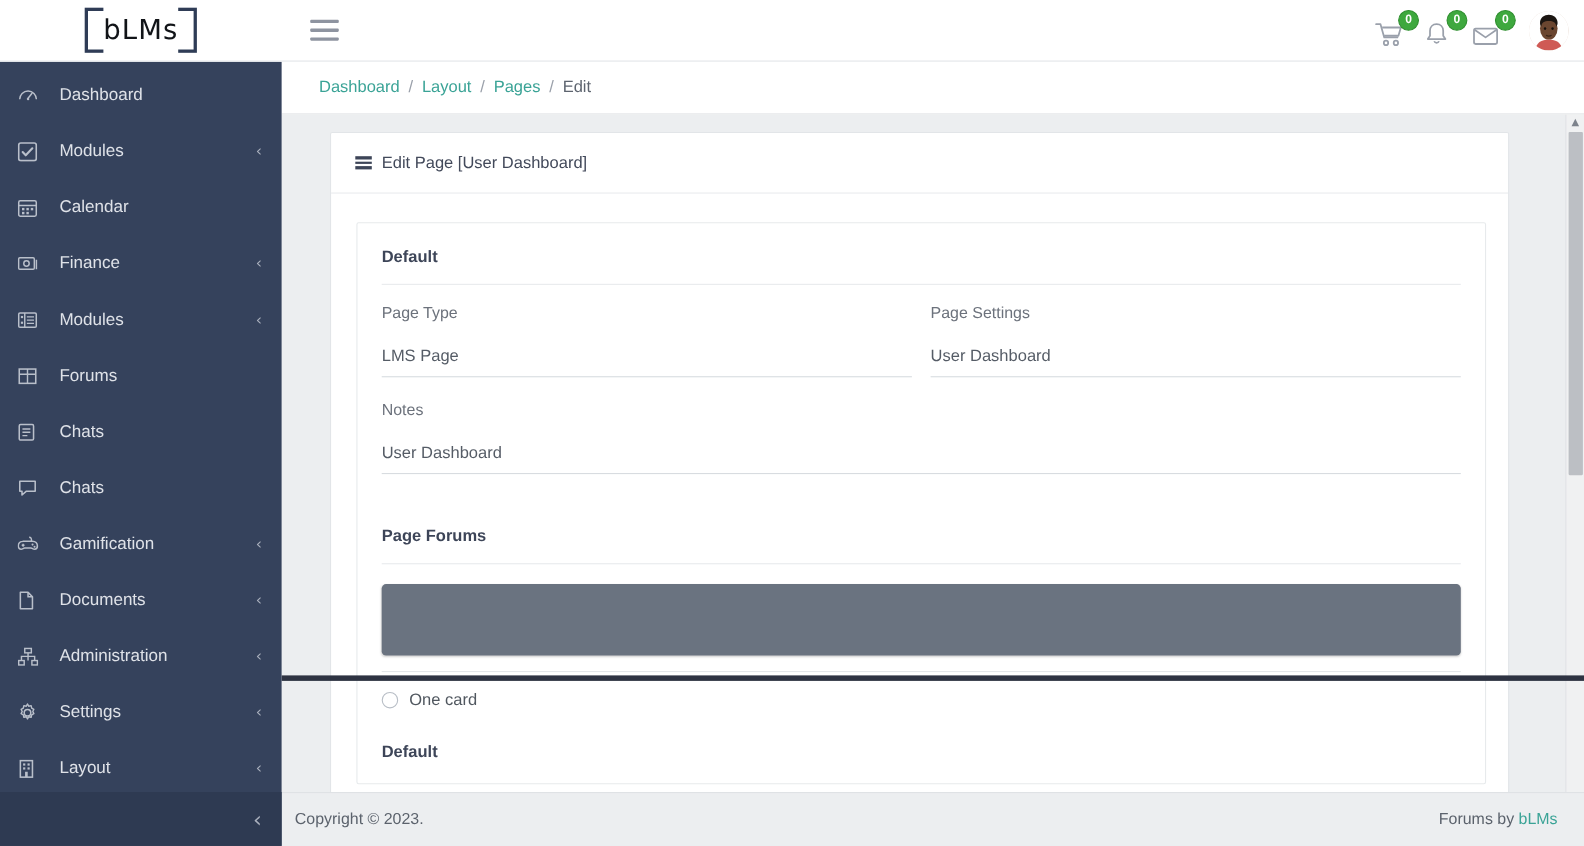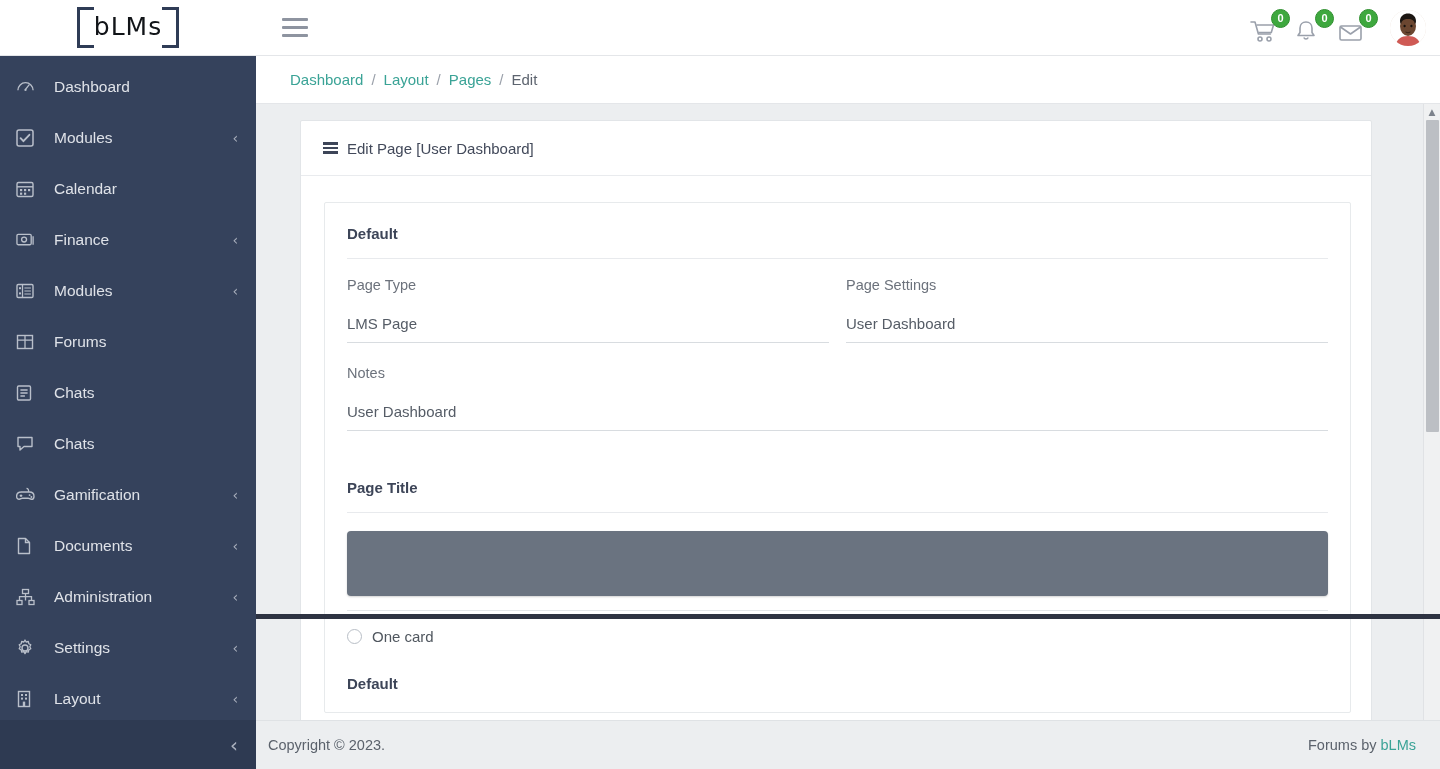--- a/index.html
+++ b/index.html
@@ -531,21 +531,21 @@
                 </div>
               </div>
 
               <div class="field-row">
                 <div class="field">
                   <div class="field-label">Notes</div>
                   <div class="field-value">User Dashboard</div>
                 </div>
               </div>
 
-              <div class="sec-title layout-title">Page Title</div>
+              <div class="sec-title layout-title">Page Forums</div>
 
               <div class="layout-options">
 
                 <div class="layout-opt">
                   <div class="preview-row">
                     <div class="prev-box prev-wide"></div>
                   </div>
                   <div class="opt-divider"></div>
                   <div class="opt-choice">
                     <span class="radio"></span>

